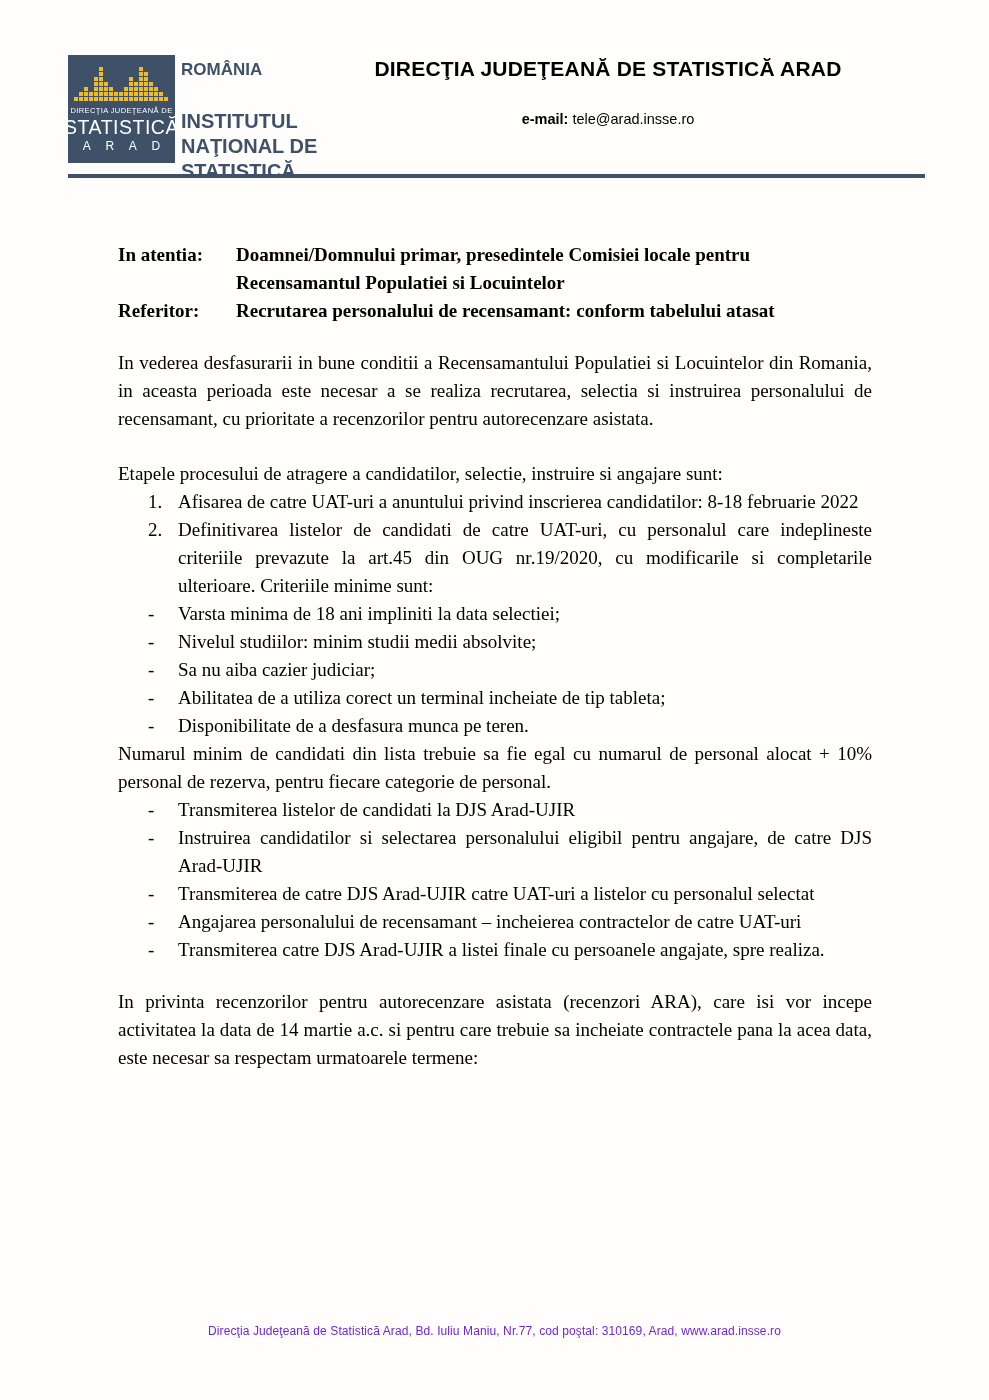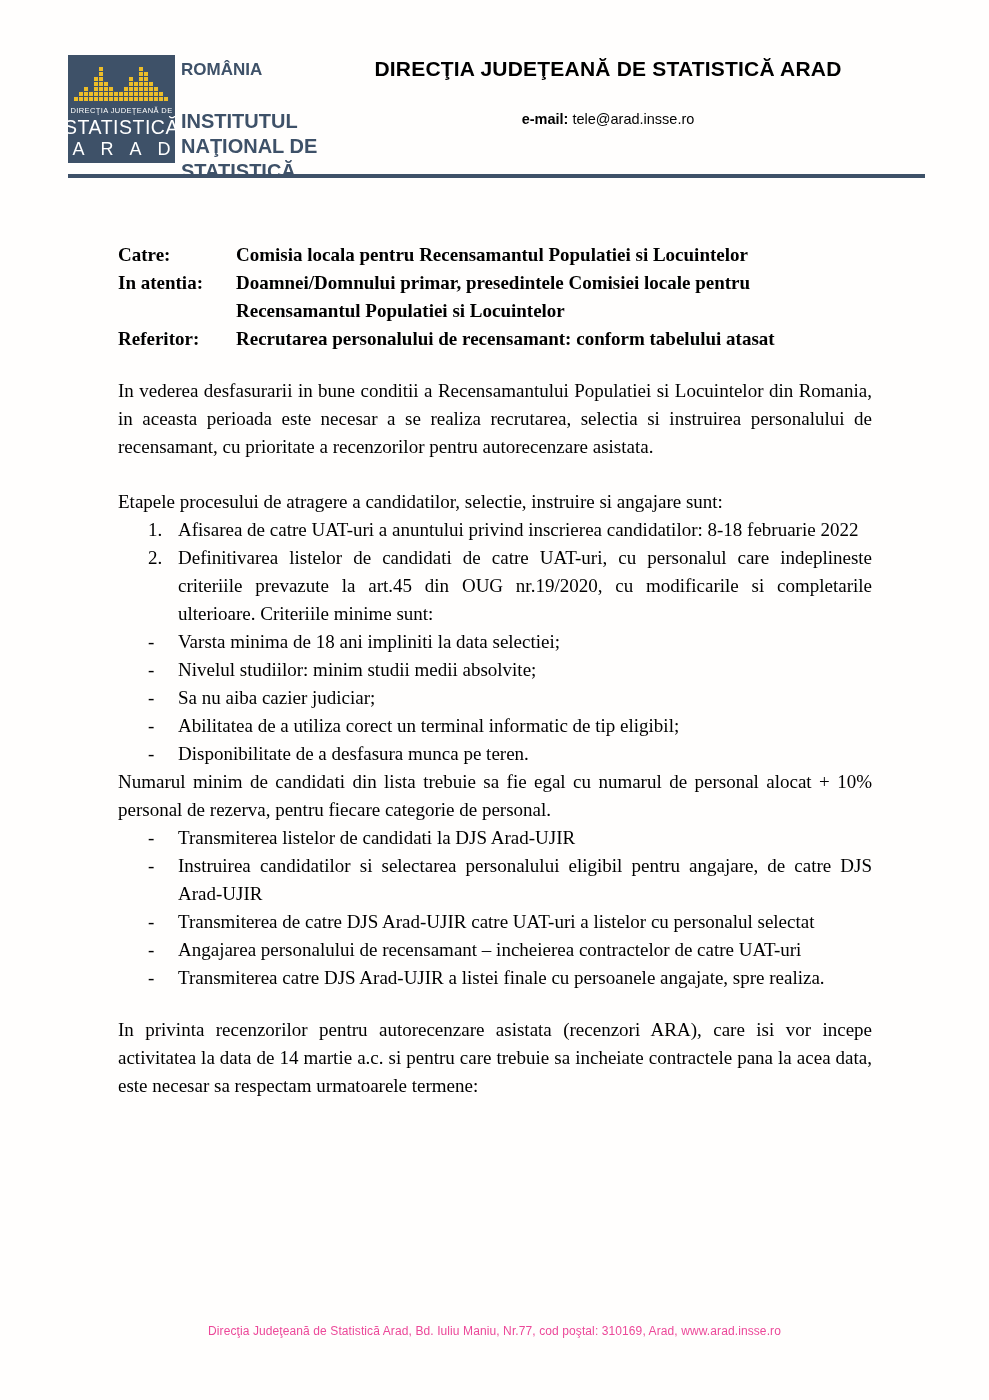--- a/index.html
+++ b/index.html
@@ -22,21 +22,21 @@
   .logo-skyline{display:block;margin-bottom:3px;}
   .logo-caption-small{
     color:#fff;font-size:7.5px;letter-spacing:.4px;white-space:nowrap;
     margin-top:1px;
   }
   .logo-caption-large{
     color:#fff;font-size:19.5px;letter-spacing:.5px;white-space:nowrap;
     margin-top:1px;font-weight:400;
   }
   .logo-caption-city{
-    color:#fff;font-size:18px;letter-spacing:6px;white-space:nowrap;
+    color:#fff;font-size:12px;letter-spacing:6px;white-space:nowrap;
     margin-top:0;text-indent:6px;
   }
   .ins-block{
     position:absolute;left:181px;top:60px;width:170px;
     color:#3e5168;font-weight:bold;
   }
   .ins-romania{font-size:17px;margin-bottom:29px;}
   .ins-lines{font-size:20px;line-height:25px;}
   .head-center{
     position:absolute;left:352px;top:57px;width:512px;text-align:center;
@@ -63,21 +63,21 @@
   .addr-text{flex:1;}
   .para{text-align:justify;}
   .para-intro{margin-top:24px;}
   .para-etape{margin-top:27px;text-align:left;}
   .li{position:relative;padding-left:60px;text-align:justify;}
   .li .marker{position:absolute;left:30px;top:0;}
   .para-final{margin-top:24px;}
   
   .footer{
     position:absolute;left:0;top:1324px;width:989px;text-align:center;
-    font-size:12px;color:#ec4899;letter-spacing:.1px;
+    font-size:12px;color:#6d28d9;letter-spacing:.1px;
   }
 </style>
 </head>
 <body>
 
 <div class="page">
 
   <div class="logo">
     <svg class="logo-skyline" width="95" height="40" viewBox="0 0 95 40" xmlns="http://www.w3.org/2000/svg">
       <defs>
@@ -125,24 +125,20 @@
       <div><b>e-mail:</b><span> tele@arad.insse.ro</span></div>
     </div>
   </div>
 
   <div class="head-rule"></div>
 
   <div class="letter">
 
     <div class="addr-block">
       <div class="addr-row">
-        <div class="addr-label">Catre:</div>
-        <div class="addr-text">Comisia locala pentru Recensamantul Populatiei si Locuintelor</div>
-      </div>
-      <div class="addr-row">
         <div class="addr-label">In atentia:</div>
         <div class="addr-text">Doamnei/Domnului primar, presedintele Comisiei locale pentru Recensamantul Populatiei si Locuintelor</div>
       </div>
       <div class="addr-row">
         <div class="addr-label">Referitor:</div>
         <div class="addr-text">Recrutarea personalului de recensamant: conform tabelului atasat</div>
       </div>
     </div>
 
     <div class="para para-intro">In vederea desfasurarii in bune conditii a Recensamantului Populatiei si Locuintelor din Romania, in aceasta perioada este necesar a se realiza recrutarea, selectia si instruirea personalului de recensamant, cu prioritate a recenzorilor pentru autorecenzare asistata.</div>
@@ -168,21 +164,21 @@
       <div class="li">
         <span class="marker">-</span>
         <span>Nivelul studiilor: minim studii medii absolvite;</span>
       </div>
       <div class="li">
         <span class="marker">-</span>
         <span>Sa nu aiba cazier judiciar;</span>
       </div>
       <div class="li">
         <span class="marker">-</span>
-        <span>Abilitatea de a utiliza corect un terminal informatic de tip eligibil;</span>
+        <span>Abilitatea de a utiliza corect un terminal incheiate de tip tableta;</span>
       </div>
       <div class="li">
         <span class="marker">-</span>
         <span>Disponibilitate de a desfasura munca pe teren.</span>
       </div>
     </div>
 
     <div class="para">Numarul minim de candidati din lista trebuie sa fie egal cu numarul de personal alocat + 10% personal de rezerva, pentru fiecare categorie de personal.</div>
 
     <div>

